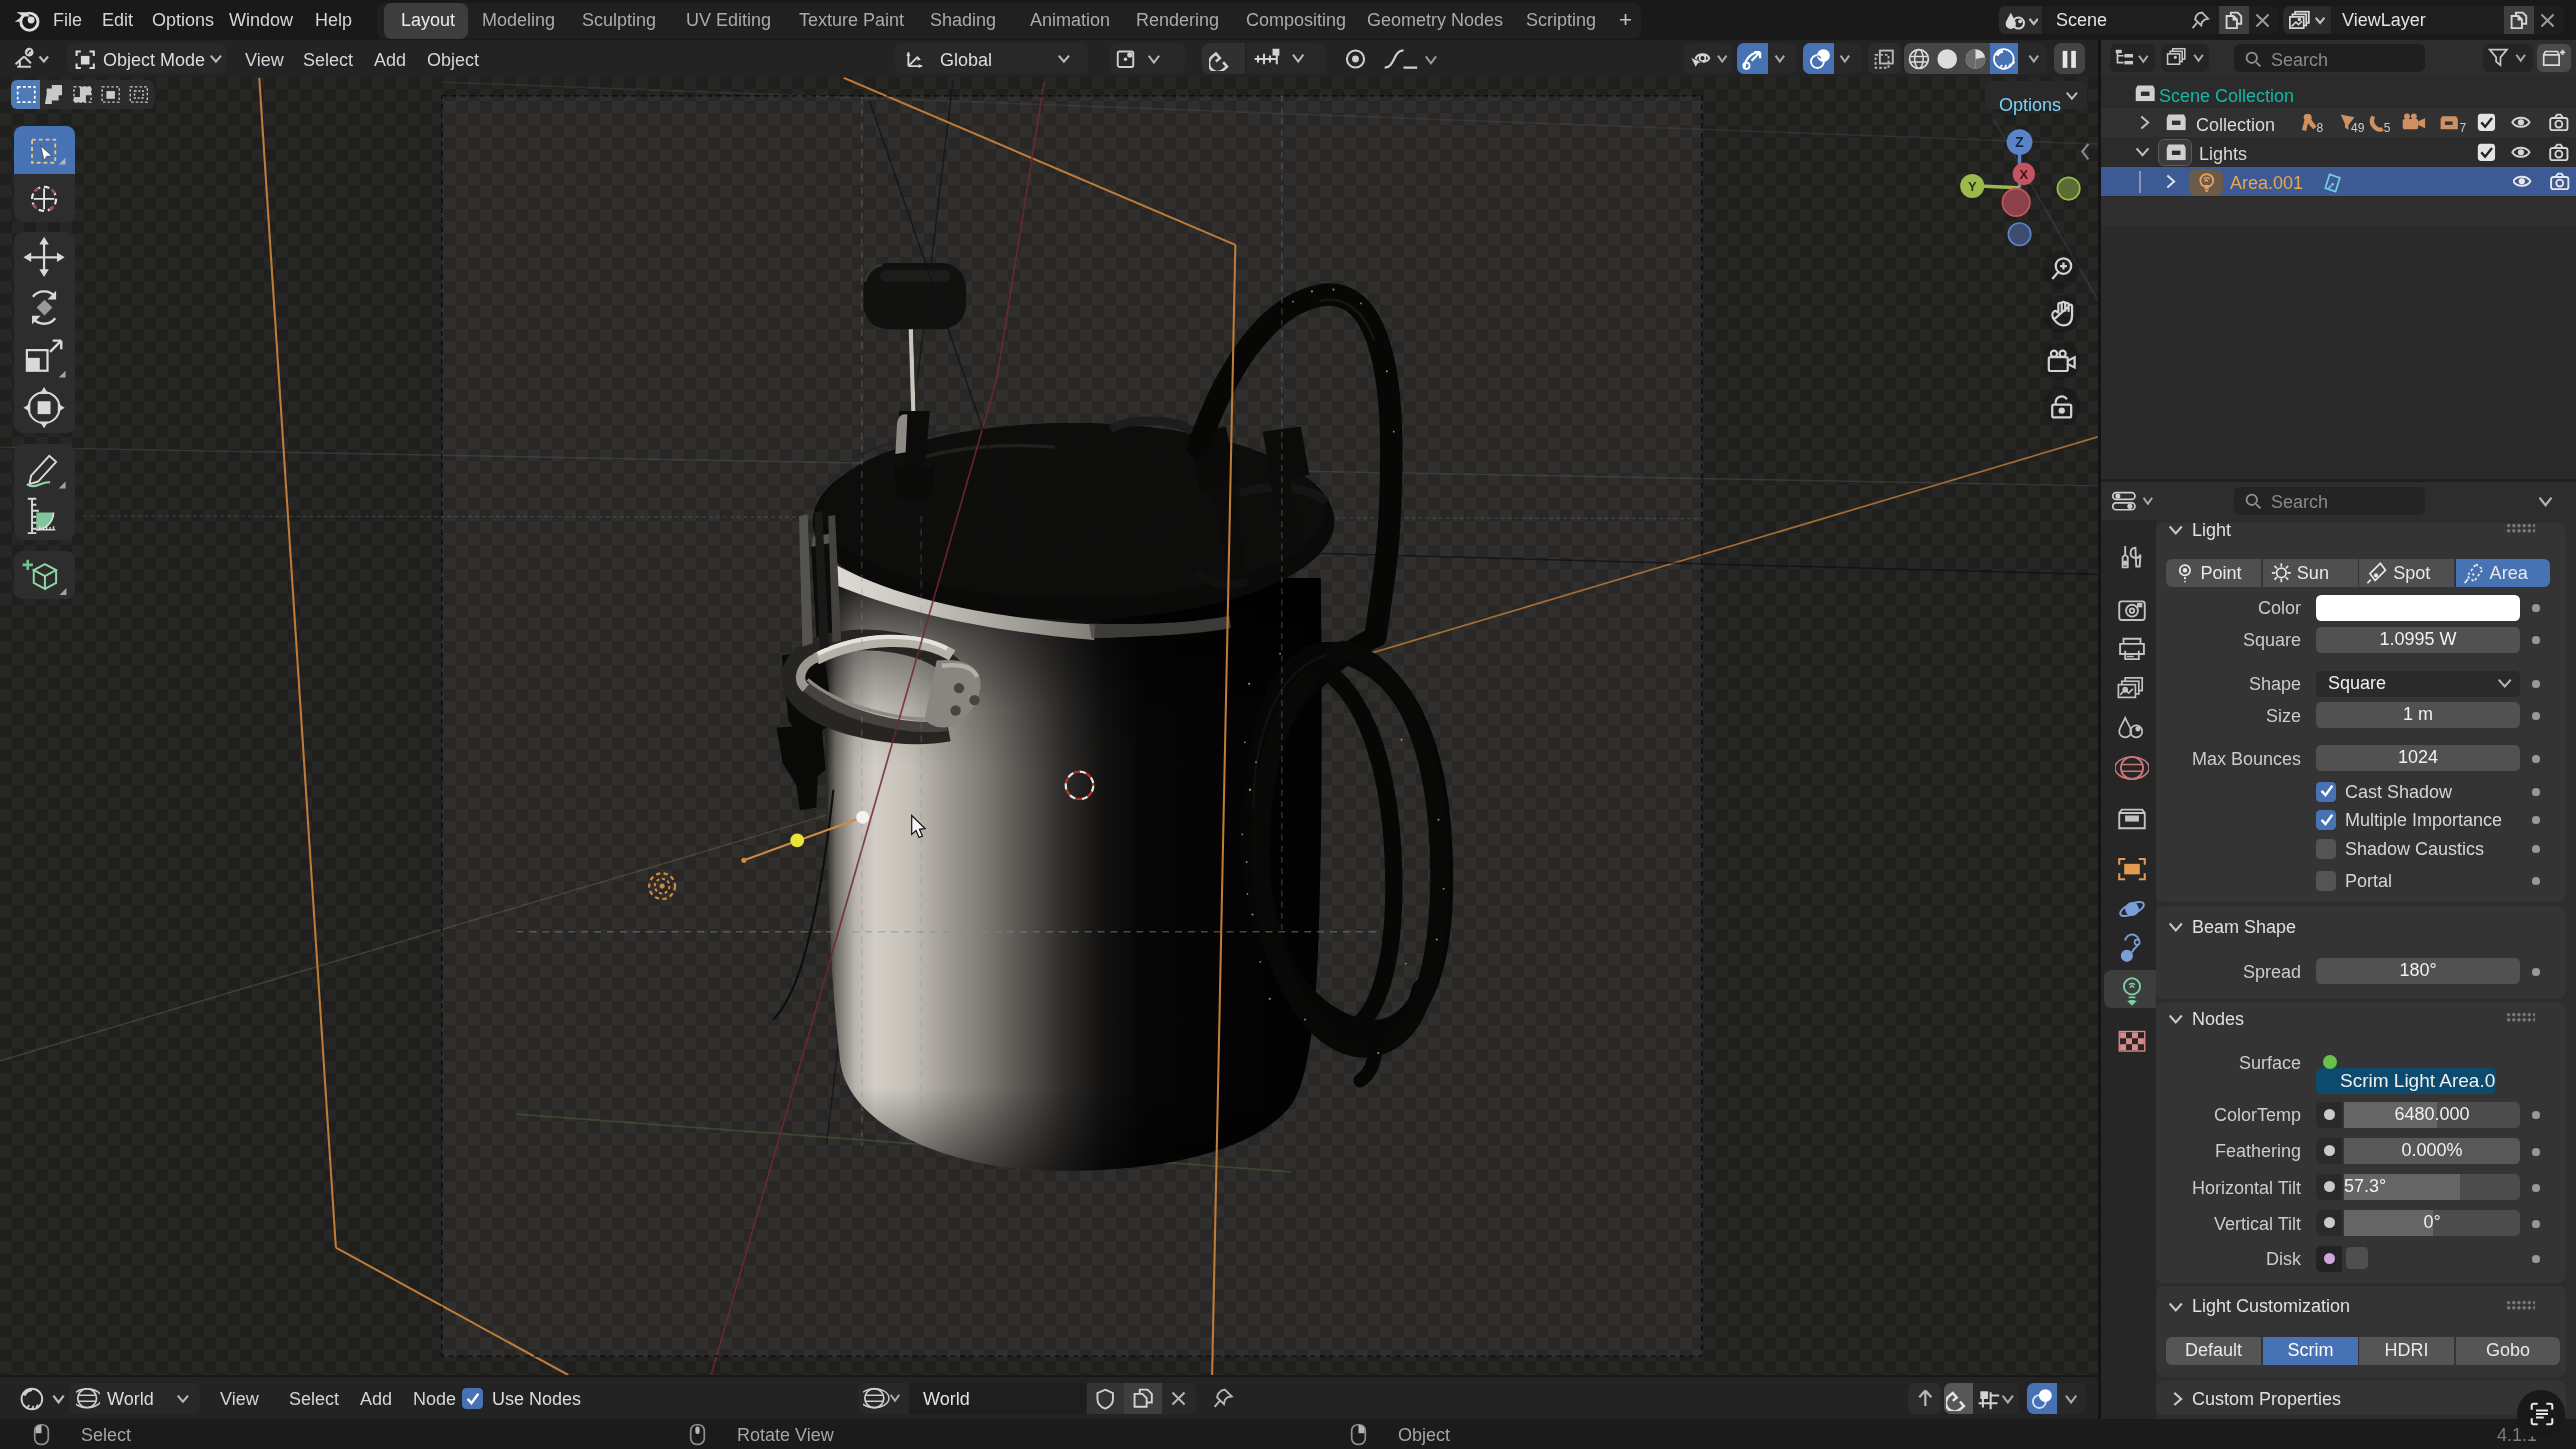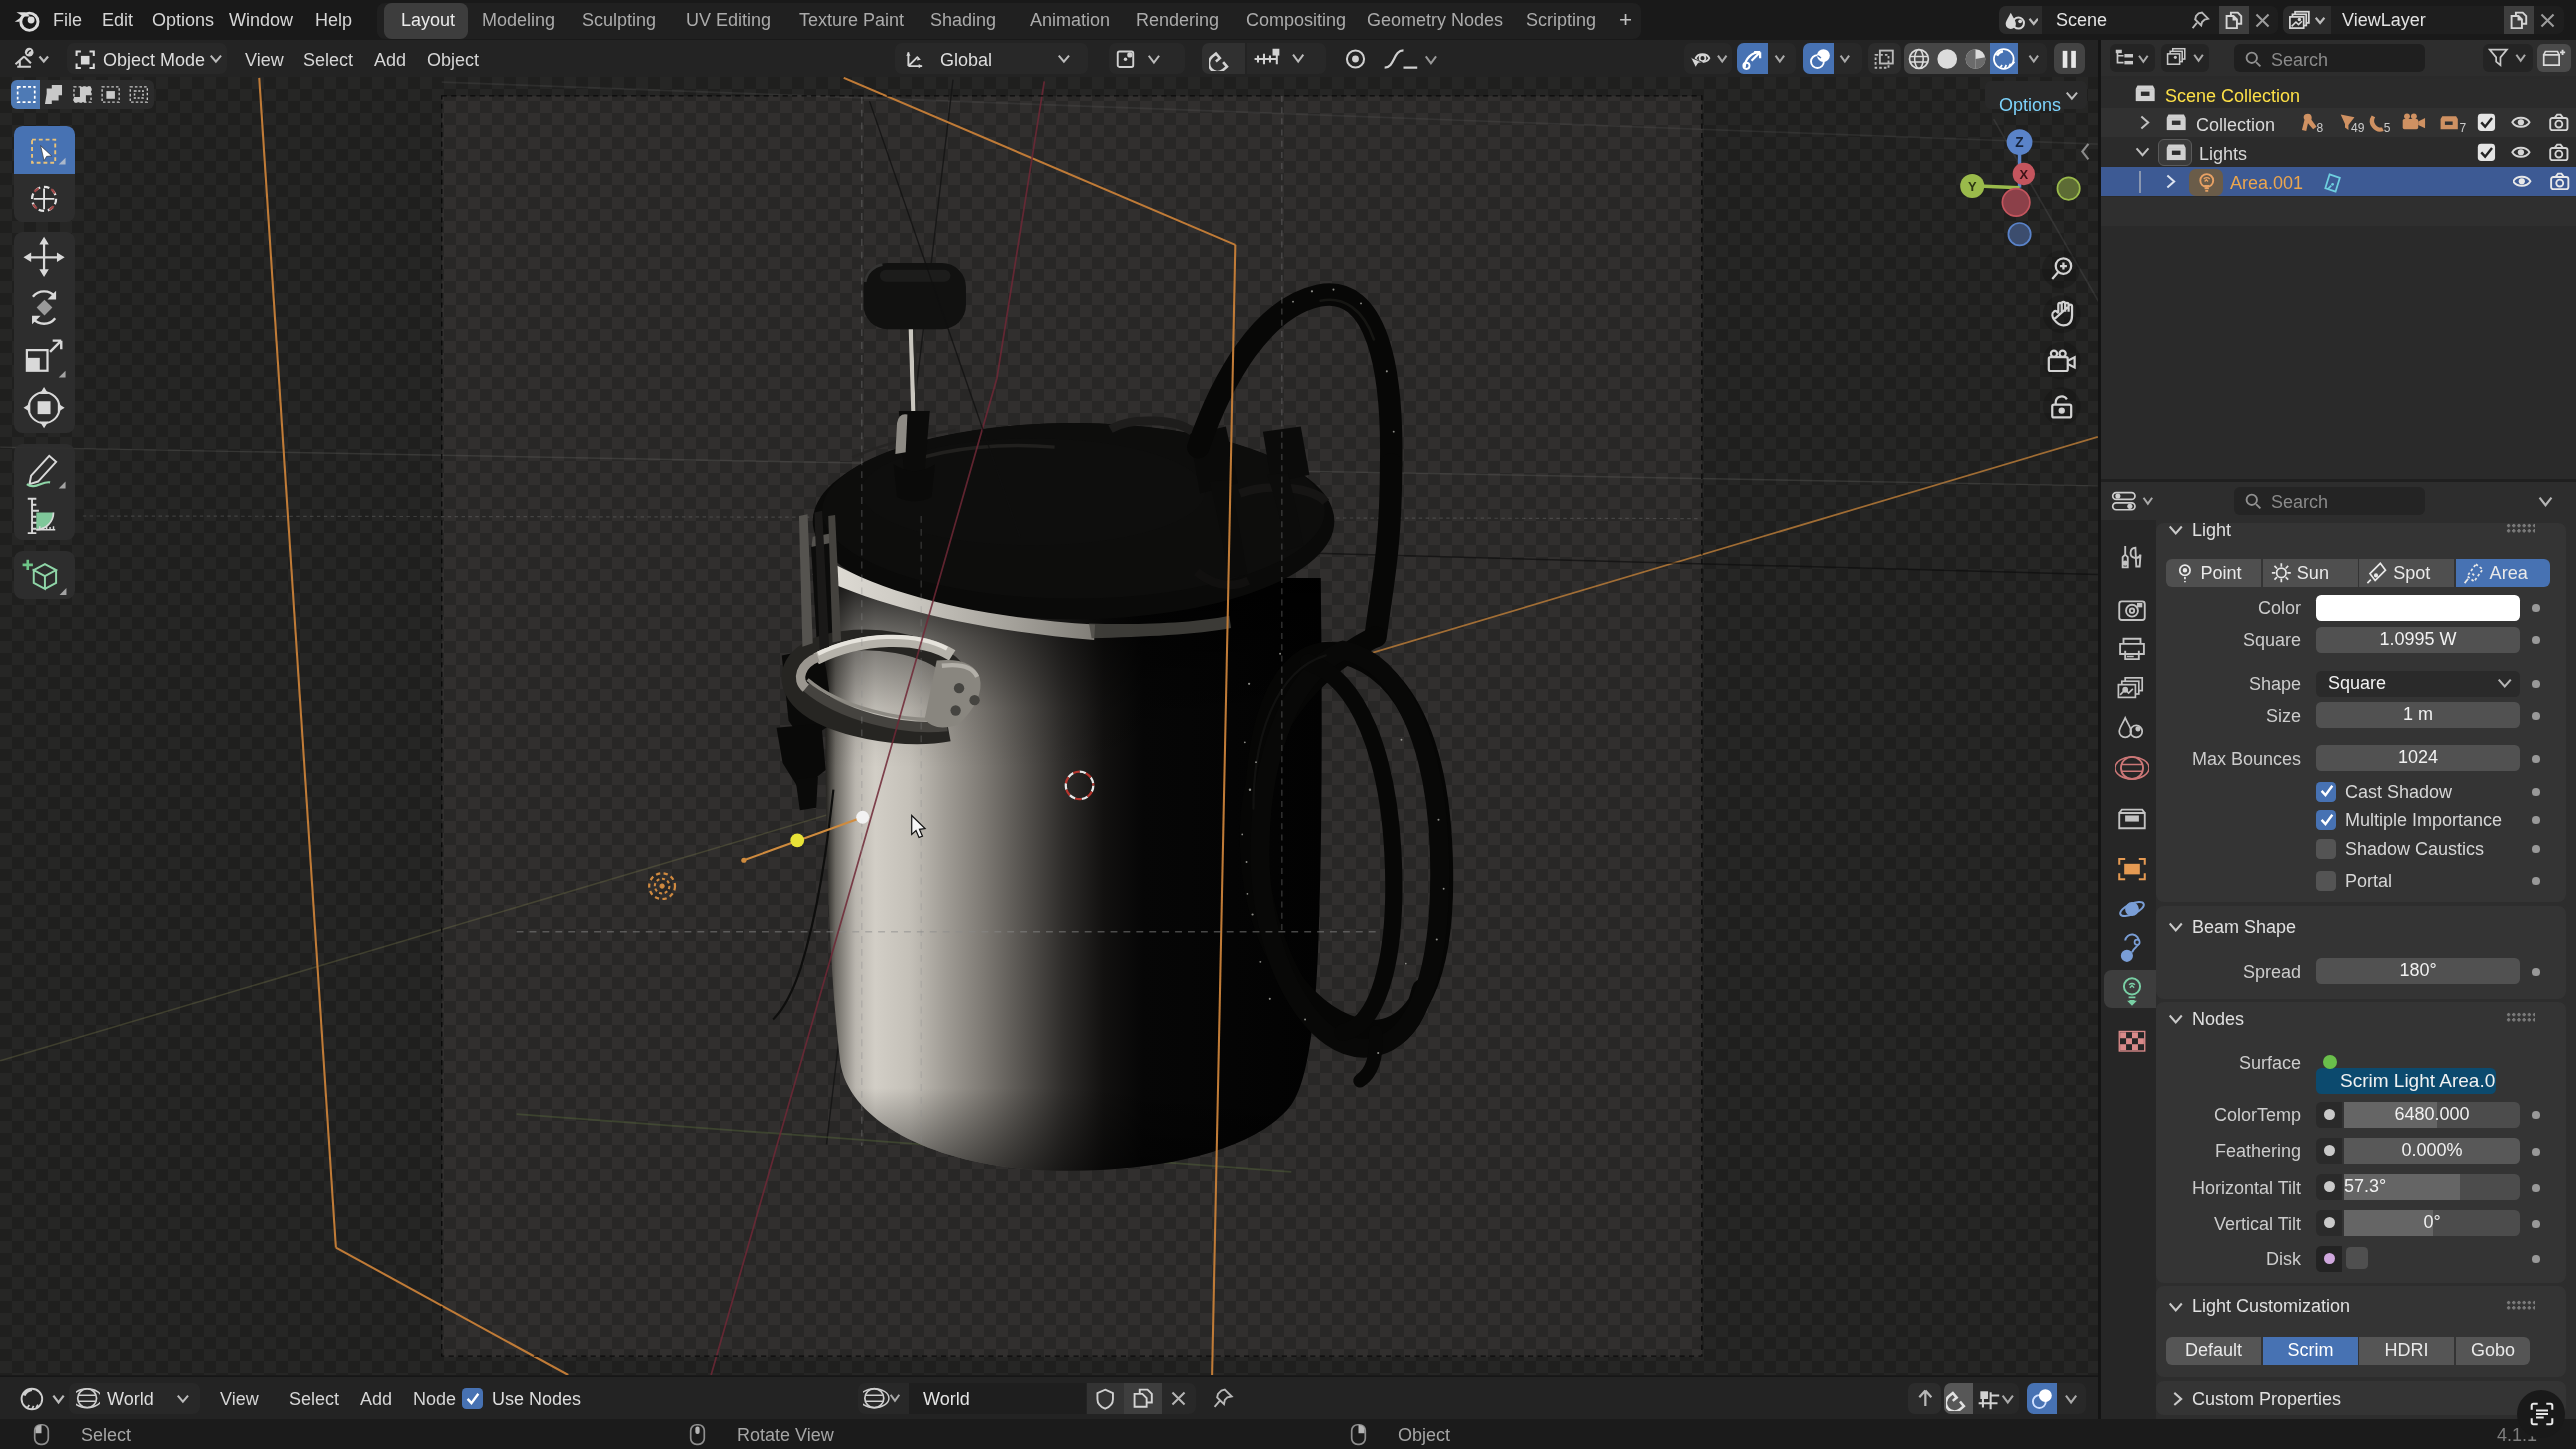--- a/index.html
+++ b/index.html
@@ -601,21 +601,21 @@
   <div class="abs" style="left:0;top:68px;width:475px;height:29px;background:#313131"></div>
   <div class="abs" style="left:0;top:97px;width:475px;height:29px;background:#2b2b2b"></div>
   <div class="abs" style="left:0;top:127px;width:475px;height:29px;background:#3d5a94"></div>
   <div class="abs" style="left:0;top:157px;width:475px;height:29px;background:#2f2f2f"></div>
 
   <svg class="abs" style="left:33px;top:43px" width="22.4" height="20.7" viewBox="0 0 26 24">
     <path d="M2 7 h22 v14 h-22 Z" fill="#d0d0d0"></path>
       <path d="M2 7 l2-4 h18 l2 4" fill="#d0d0d0"></path>
       <rect x="8" y="10" width="10" height="5" fill="#2b2b2b"></rect>
   </svg>
-  <div class="txt abs" style="left:64px;top:46px;color:#fde047">Scene Collection</div>
+  <div class="txt abs" style="left:58px;top:46px;color:#14b8a6">Scene Collection</div>
 
   <svg class="abs" style="left:36px;top:74px" width="15.5" height="17" viewBox="0 0 18 20">
       <path d="M5 3 l8 7 -8 7" fill="none" stroke="#c0c0c0" stroke-width="2.4"></path>
     </svg>
   <svg class="abs" style="left:64px;top:72px" width="22.4" height="20.7" viewBox="0 0 26 24">
     <path d="M2 7 h22 v14 h-22 Z" fill="#d0d0d0"></path>
       <path d="M2 7 l2-4 h18 l2 4" fill="#d0d0d0"></path>
       <rect x="8" y="10" width="10" height="5" fill="#313131"></rect>
   </svg>
   <div class="txt abs" style="left:95px;top:75px;color:#d9d9d9">Collection</div>
@@ -946,21 +946,21 @@
 
   <div class="panel" style="top:804px;height:91px"></div>
   <svg class="chev" style="left:67px;top:818px" viewBox="0 0 18 16">
       <path d="M2 4 l7 8 7-8" fill="none" stroke="#c9c9c9" stroke-width="2.4"></path>
     </svg>
   <div class="phead" style="left:91px;top:814px">Light Customization</div>
   <div class="grip" style="top:818px"></div>
   <div class="abs" style="left:65px;top:855px;width:95px;height:27.6px;background:#555555;border-radius:6px 0 0 6px;color:#e9e9e9;font-size:18px;text-align:center;line-height:27px">Default</div>
   <div class="abs" style="left:162px;top:855px;width:95px;height:27.6px;background:#4772b3;color:#fff;font-size:18px;text-align:center;line-height:27px">Scrim</div>
   <div class="abs" style="left:258px;top:855px;width:95px;height:27.6px;background:#555555;color:#e9e9e9;font-size:18px;text-align:center;line-height:27px">HDRI</div>
-  <div class="abs" style="left:355px;top:855px;width:74px;height:27.6px;background:#555555;border-radius:0 6px 6px 0;color:#e9e9e9;font-size:18px;text-align:center;line-height:27px">Gobo</div>
+  <div class="abs" style="left:355px;top:855px;width:104px;height:27.6px;background:#555555;border-radius:0 6px 6px 0;color:#e9e9e9;font-size:18px;text-align:center;line-height:27px">Gobo</div>
 
   <div class="panel" style="top:899px;height:34px"></div>
   <svg class="chev" style="left:69px;top:910px;transform:rotate(-90deg)" viewBox="0 0 18 16">
       <path d="M2 4 l7 8 7-8" fill="none" stroke="#c9c9c9" stroke-width="2.4"></path>
     </svg>
   <div class="phead" style="left:91px;top:907px">Custom Properties</div>
 </div>
 
 <div class="abs" style="left:2098px;top:40px;width:2.6px;height:1379px;background:#141414"></div>
 <div class="abs" style="left:2101px;top:479px;width:475px;height:3.4px;background:#1f1f1f"></div>

